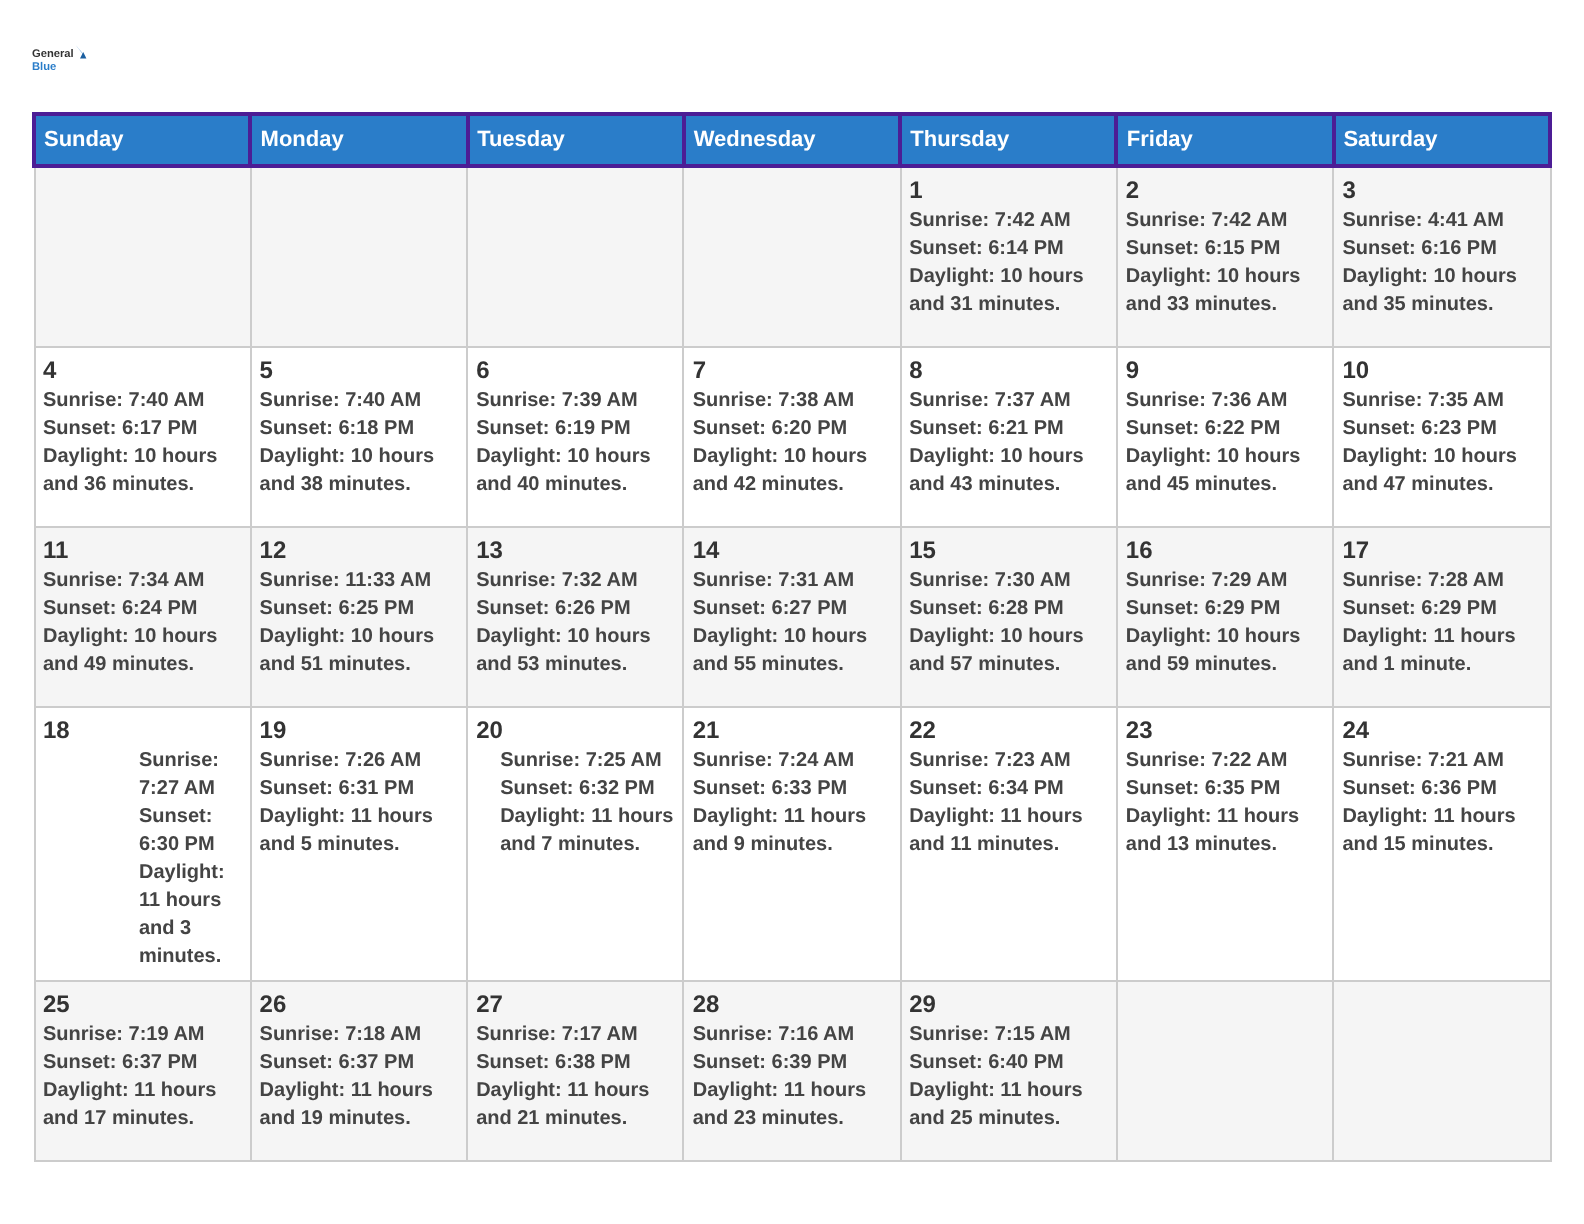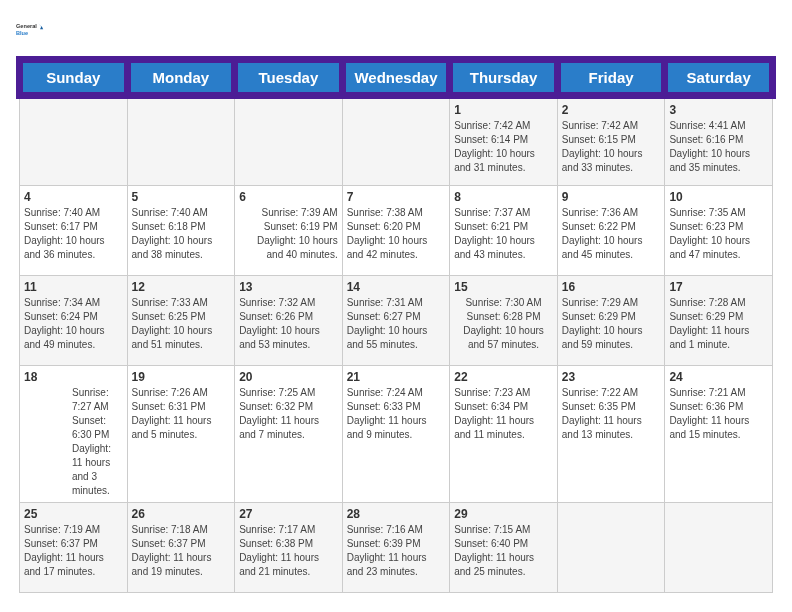--- a/index.html
+++ b/index.html
@@ -39,24 +39,24 @@
     }
     table {
       width: 100%;
       border-collapse: collapse;
       font-size: 10.5px;
     }
     thead tr th {
       background-color: #2a7dc9;
       color: #fff;
       padding: 6px 4px;
-      text-align: center;
-      font-size: 15px;
+      text-align: left;
+      font-size: 11px;
       font-weight: bold;
-      border: 7px solid #4c1d95;
+      border: 2px solid #4c1d95;
     }
     tbody tr td {
       border: 1px solid #ccc;
       vertical-align: top;
       padding: 4px;
       width: 14.28%;
       min-height: 70px;
       height: 90px;
     }
     tbody tr:nth-child(odd) td {
@@ -69,20 +69,21 @@
       font-size: 12px;
       font-weight: bold;
       color: #333;
       display: block;
       margin-bottom: 2px;
     }
     .day-info {
       color: #444;
       font-size: 10px;
       line-height: 1.4;
+      font-weight: bold;
     }
     .empty-cell {
       background-color: inherit;
     }
   </style>
 </head>
 <body>
 
 <div class="header-area">
   <div class="logo">
@@ -144,21 +145,21 @@
 Daylight: 10 hours and 36 minutes.</div>
         </td>
         <td>
           <span class="day-number">5</span>
           <div class="day-info" style="white-space: pre-line;">Sunrise: 7:40 AM
 Sunset: 6:18 PM
 Daylight: 10 hours and 38 minutes.</div>
         </td>
         <td>
           <span class="day-number">6</span>
-          <div class="day-info" style="white-space: pre-line; text-align: right;">Sunrise: 7:39 AM
+          <div class="day-info" style="white-space: pre-line;">Sunrise: 7:39 AM
 Sunset: 6:19 PM
 Daylight: 10 hours and 40 minutes.</div>
         </td>
         <td>
           <span class="day-number">7</span>
           <div class="day-info" style="white-space: pre-line;">Sunrise: 7:38 AM
 Sunset: 6:20 PM
 Daylight: 10 hours and 42 minutes.</div>
         </td>
         <td>
@@ -182,39 +183,39 @@
       </tr>
       <tr>
         <td>
           <span class="day-number">11</span>
           <div class="day-info" style="white-space: pre-line;">Sunrise: 7:34 AM
 Sunset: 6:24 PM
 Daylight: 10 hours and 49 minutes.</div>
         </td>
         <td>
           <span class="day-number">12</span>
-          <div class="day-info" style="white-space: pre-line;">Sunrise: 7:33 AM
+          <div class="day-info" style="white-space: pre-line;">Sunrise: 11:33 AM
 Sunset: 6:25 PM
 Daylight: 10 hours and 51 minutes.</div>
         </td>
         <td>
           <span class="day-number">13</span>
           <div class="day-info" style="white-space: pre-line;">Sunrise: 7:32 AM
 Sunset: 6:26 PM
 Daylight: 10 hours and 53 minutes.</div>
         </td>
         <td>
           <span class="day-number">14</span>
           <div class="day-info" style="white-space: pre-line;">Sunrise: 7:31 AM
 Sunset: 6:27 PM
 Daylight: 10 hours and 55 minutes.</div>
         </td>
         <td>
           <span class="day-number">15</span>
-          <div class="day-info" style="white-space: pre-line; text-align: center;">Sunrise: 7:30 AM
+          <div class="day-info" style="white-space: pre-line;">Sunrise: 7:30 AM
 Sunset: 6:28 PM
 Daylight: 10 hours and 57 minutes.</div>
         </td>
         <td>
           <span class="day-number">16</span>
           <div class="day-info" style="white-space: pre-line;">Sunrise: 7:29 AM
 Sunset: 6:29 PM
 Daylight: 10 hours and 59 minutes.</div>
         </td>
         <td>
@@ -232,21 +233,21 @@
 Daylight: 11 hours and 3 minutes.</div>
         </td>
         <td>
           <span class="day-number">19</span>
           <div class="day-info" style="white-space: pre-line;">Sunrise: 7:26 AM
 Sunset: 6:31 PM
 Daylight: 11 hours and 5 minutes.</div>
         </td>
         <td>
           <span class="day-number">20</span>
-          <div class="day-info" style="white-space: pre-line;">Sunrise: 7:25 AM
+          <div class="day-info" style="white-space: pre-line; margin-left: 12px;">Sunrise: 7:25 AM
 Sunset: 6:32 PM
 Daylight: 11 hours and 7 minutes.</div>
         </td>
         <td>
           <span class="day-number">21</span>
           <div class="day-info" style="white-space: pre-line;">Sunrise: 7:24 AM
 Sunset: 6:33 PM
 Daylight: 11 hours and 9 minutes.</div>
         </td>
         <td>

